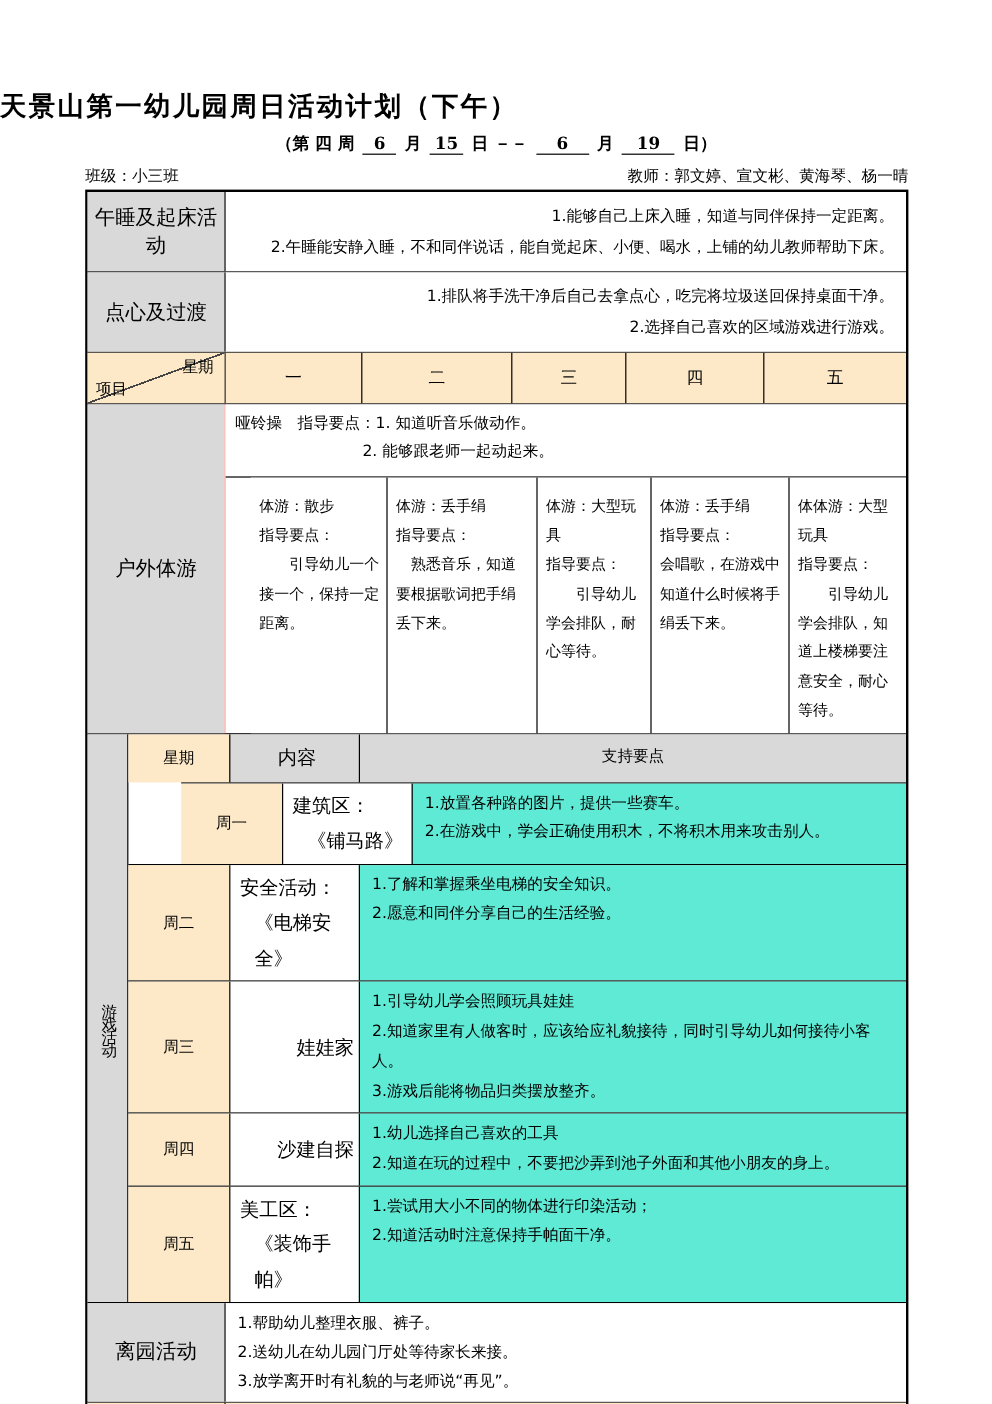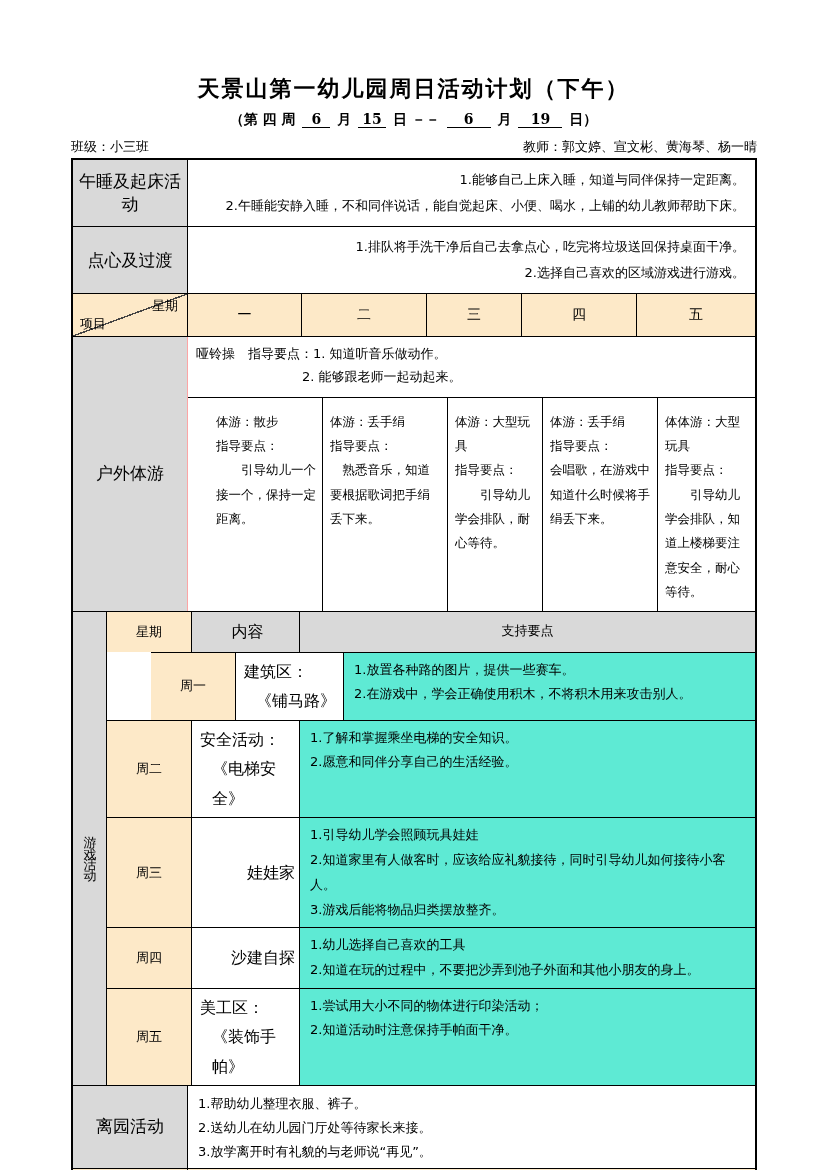--- a/index.html
+++ b/index.html
@@ -3,21 +3,21 @@
 <meta charset="utf-8">
 <style>
   * { margin:0; padding:0; box-sizing:border-box; }
   html,body { background:#e8e8e8; }
   .sheet {
     position:relative; width:827px; height:1170px; background:#ffffff;
     margin:0 auto; font-family:"DejaVu Sans", sans-serif; color:#000;
     overflow:hidden;
   }
   .doc-title {
-    padding-top:74px; text-align:center; font-size:22px; font-weight:bold;
+    padding-top:74px; font-size:22px; font-weight:bold;
     letter-spacing:2px; font-family:"DejaVu Serif", serif;
   }
   .doc-subtitle {
     margin-top:7px; text-align:center; font-size:14px; font-weight:bold;
     font-family:"DejaVu Serif", serif;
   }
   .blank-num {
     display:inline-block; min-width:28px; text-align:center;
     border-bottom:1px solid #000; margin:0 2px;
   }

